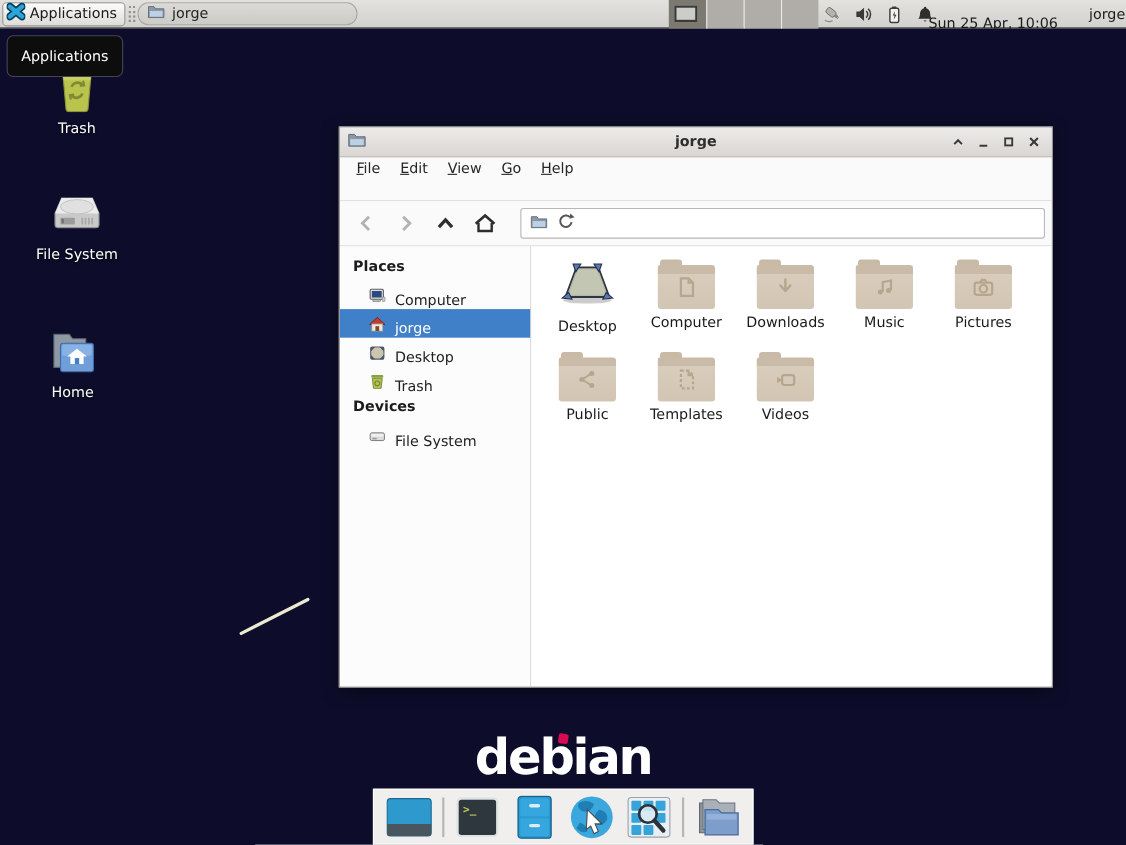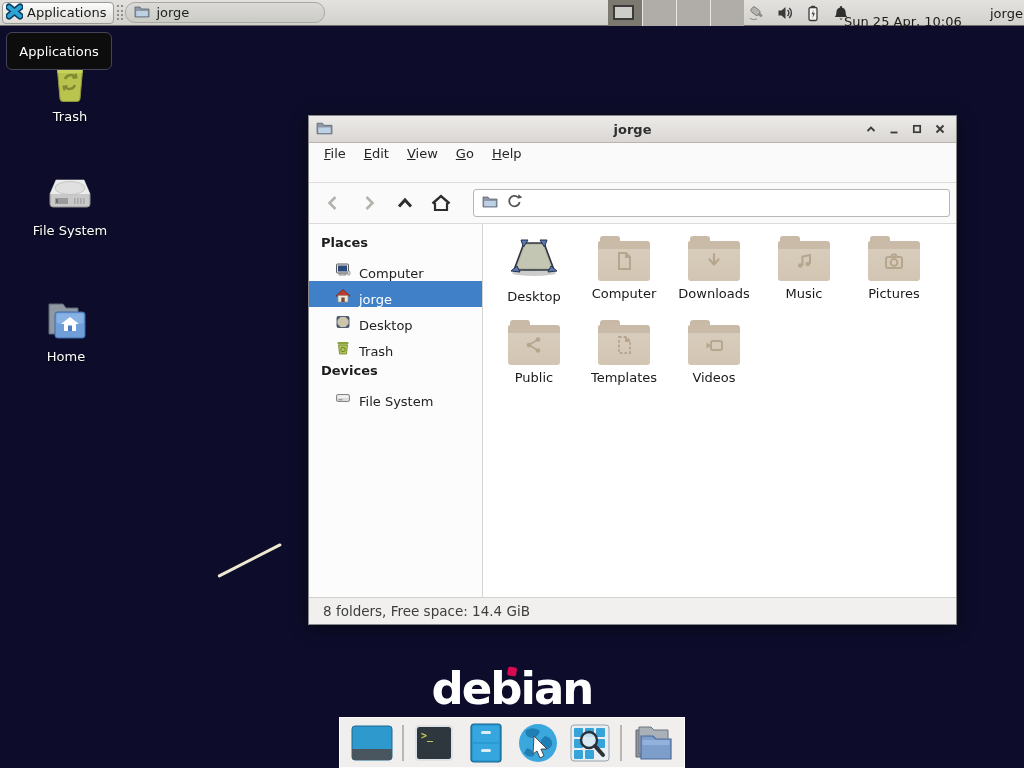--- a/index.html
+++ b/index.html
@@ -478,23 +478,20 @@
                 <polygon points="4.5,9.5 9,12.5 4.5,15.5" fill="#b7a68e"></polygon>
                 <rect x="9" y="8" width="11" height="9" rx="2" fill="none" stroke="#b7a68e" stroke-width="2"></rect>
               </svg>
             </span>
           </span>
           <span class="flbl">Videos</span>
         </div>
       </div>
     </div>
 
-    <div id="statusbar">
-      <span>8 folders, Free space: 14.4 GiB</span>
-    </div>
   </div>
 
   <div id="debian">
     <span>debian</span>
     <span id="debian-dot"></span>
   </div>
 
   <div id="dock">
     <span class="dock-ic">
       <svg width="42" height="36" viewBox="0 0 42 36">

